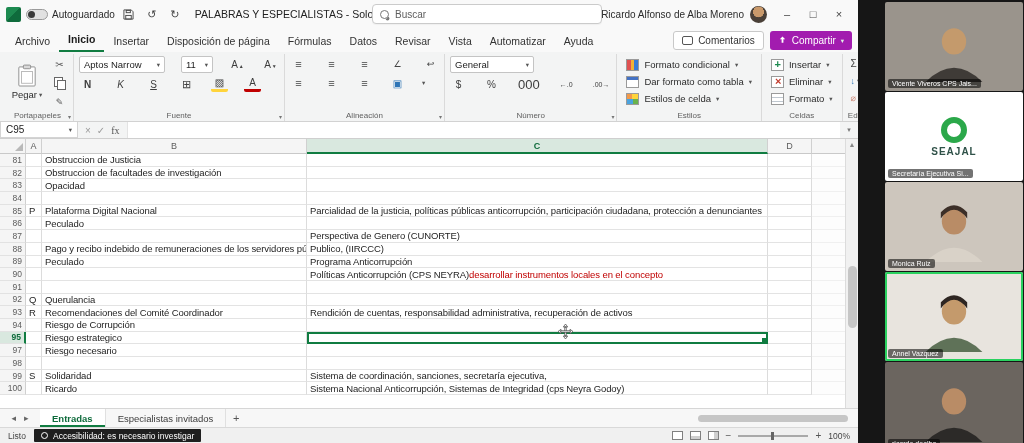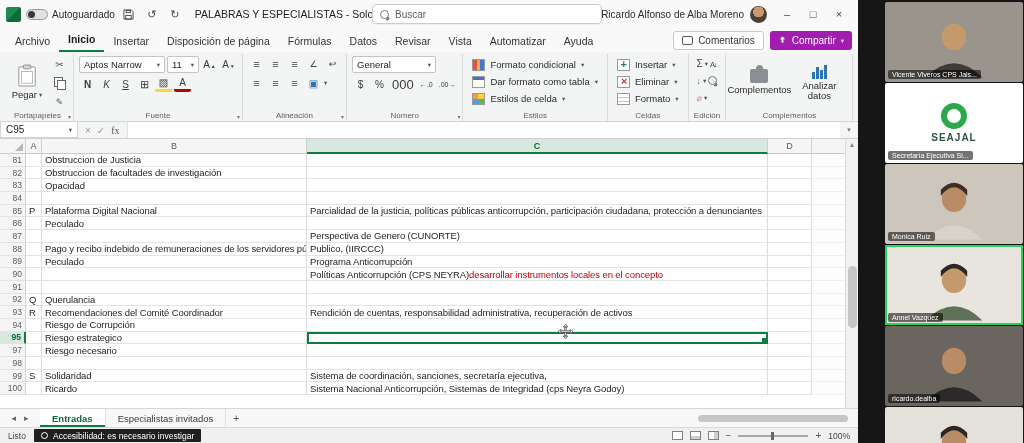--- a/index.html
+++ b/index.html
@@ -36,21 +36,21 @@
   .ribbon{height:70px;background:#f3f4f4;border-bottom:1px solid #d2d2d2;display:flex;align-items:stretch;padding:2px 2px 0 2px;overflow:hidden}
   .rgroup{position:relative;border-right:1px solid #dadada;padding:2px 5px 12px;display:flex;flex-direction:column;justify-content:flex-start;flex:0 0 auto}
   .glabel{position:absolute;bottom:1px;left:0;right:0;text-align:center;font-size:8px;color:#5f5f5f;white-space:nowrap}
   .launcher{position:absolute;bottom:1px;right:2px;font-size:6px;color:#777}
   .grow-flex{display:flex;gap:4px}
   .bigbtn{display:flex;flex-direction:column;align-items:center;justify-content:center;gap:2px;width:40px;height:52px;border-radius:3px;font-size:9.5px;color:#2c2c2c;text-align:center}
   .bb-label{display:flex;gap:2px;align-items:center;line-height:1.05}
   .chev{font-size:6.5px;color:#555}
   .mini-col{display:flex;flex-direction:column;gap:3px;justify-content:center}
   .ric{min-width:17px;height:16px;display:flex;align-items:center;justify-content:center;font-size:10px;color:#3d3d3d;border-radius:2px;padding:0 2px;gap:1px}
-  .rrow{display:flex;align-items:center;gap:2px;margin-bottom:3px}
+  .rrow{display:flex;align-items:center;gap:16px;margin-bottom:3px}
   .combo{height:17px;border:1px solid #c4c4c4;background:#fff;font-size:9.5px;display:flex;align-items:center;justify-content:space-between;padding:0 4px;gap:4px;border-radius:2px;color:#222;white-space:nowrap}
   .w-font{width:86px}.w-size{width:32px}.w-num{width:84px}
   .b-bold{font-weight:bold}.b-italic{font-style:italic}.b-under{text-decoration:underline}
   .ubar-red{border-bottom:3px solid #c00000;line-height:10px}
   .ubar-yellow{border-bottom:3px solid #ffd43b;line-height:10px}
   .ic-copy{position:relative;width:11px;height:12px;display:inline-block}
   .ic-copy::before,.ic-copy::after{content:"";position:absolute;width:7px;height:8px;border:1px solid #666;background:#fff}
   .ic-copy::after{left:3px;top:3px}
   .style-item{display:flex;align-items:center;gap:5px;font-size:9.5px;height:17px;padding:0 4px;color:#2c2c2c;white-space:nowrap;border-radius:2px}
   .sq{width:13px;height:12px;border:1px solid #9a9a9a;flex:0 0 auto}
@@ -115,21 +115,21 @@
   .sb-right{margin-left:auto;display:flex;align-items:center;gap:7px}
   .vic{width:11px;height:9px;border:1px solid #808080;background:#fff}
   .vic.b{background:linear-gradient(#fff 60%,#cfcfcf 60%)}
   .vic.c{background:linear-gradient(90deg,#fff 60%,#cfcfcf 60%)}
   .ztrack{width:70px;height:2px;background:#a9a9a9;position:relative}
   .zthumb{position:absolute;left:33px;top:-3px;width:3px;height:8px;background:#666}
   .zbtn{font-size:10px;color:#555}
 
   
   .vpanel{width:166px;height:443px;background:#161616;display:flex;flex-direction:column;align-items:flex-end;padding:2px 1px 0 0;gap:1px}
-  .tile{width:138px;height:80px;position:relative;overflow:hidden;border-radius:2px;flex:0 0 auto}
+  .tile{width:138px;height:89px;position:relative;overflow:hidden;border-radius:2px;flex:0 0 auto}
   .tile.speaking{outline:2px solid #2ad15f;outline-offset:-2px}
   .tile svg.sil{position:absolute;left:0;bottom:0;width:100%;height:100%}
   .pname{position:absolute;left:3px;bottom:3px;background:rgba(0,0,0,.55);color:#fff;font-size:7px;padding:1px 4px;border-radius:2px;max-width:128px;overflow:hidden;text-overflow:ellipsis;white-space:nowrap;z-index:2}
   .logo-tile{display:flex;flex-direction:column;align-items:center;justify-content:center;gap:3px}
   .seajal-ring{width:26px;height:26px;border-radius:50%;border:6px solid #2ba84a;background:#fff}
   .seajal-text{font-size:10px;font-weight:bold;letter-spacing:1px;color:#2f5148}
 
   
   .g-search::before{content:"";display:block;width:7px;height:7px;border:1.4px solid #777;border-radius:50%;box-shadow:3px 4px 0 -2.6px #777}
   .g-bubble::before{content:"";display:block;width:9px;height:7px;border:1px solid #555;border-radius:2px}

